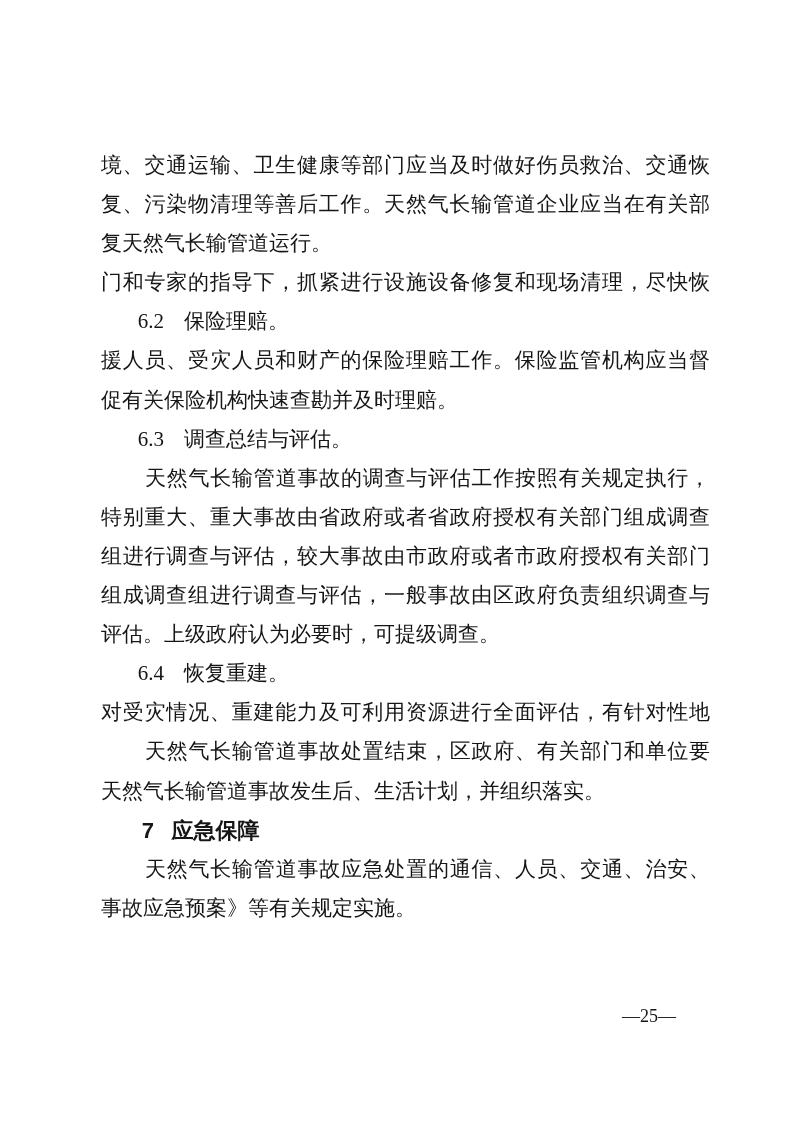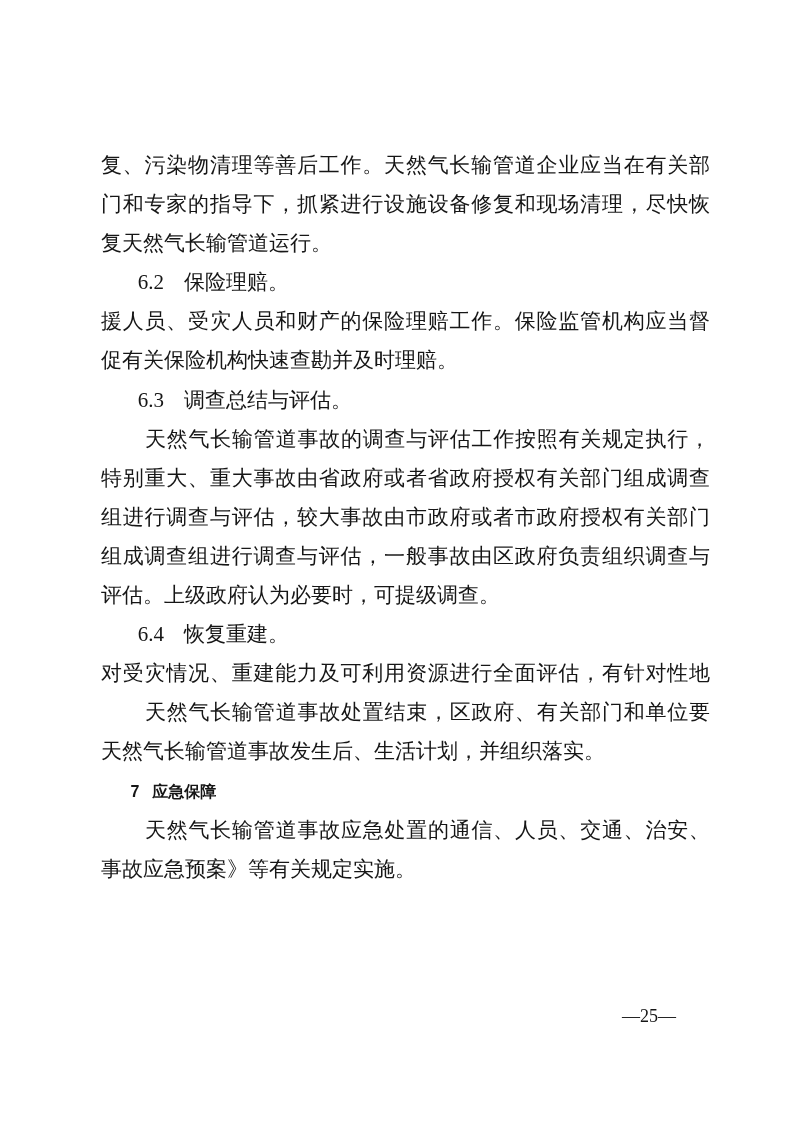--- a/index.html
+++ b/index.html
@@ -43,42 +43,43 @@
     padding-left: 1.75em;
   }
   .h2 .htitle {
     margin-left: 0.95em;
   }
   
   .h1 {
     padding-left: 1.85em;
     font-family: "Liberation Sans", "DejaVu Sans", sans-serif;
     font-weight: 700;
-    font-size: 16px;
+    font-size: 22px;
   }
   .h1 .htitle {
     margin-left: 0.8em;
   }
   .page-num {
     position: absolute;
     left: 622px;
     top: 1001px;
     font-size: 18px;
     line-height: 30px;
     color: #161616;
   }
 </style>
 </head>
 <body>
 
 <div class="page">
   <main class="content">
+      <div class="tline just">境、交通运输、卫生健康等部门应当及时做好伤员救治、交通恢</div>
       <div class="tline just">复、污染物清理等善后工作。天然气长输管道企业应当在有关部</div>
+      <div class="tline">复天然气长输管道运行。</div>
       <div class="tline just">门和专家的指导下，抓紧进行设施设备修复和现场清理，尽快恢</div>
-      <div class="tline">复天然气长输管道运行。</div>
       <div class="tline h2"><span class="hnum">6.2</span><span class="htitle">保险理赔。</span></div>
       <div class="tline just">援人员、受灾人员和财产的保险理赔工作。保险监管机构应当督</div>
       <div class="tline">促有关保险机构快速查勘并及时理赔。</div>
       <div class="tline h2"><span class="hnum">6.3</span><span class="htitle">调查总结与评估。</span></div>
       <div class="tline just ind">天然气长输管道事故的调查与评估工作按照有关规定执行，</div>
       <div class="tline just">特别重大、重大事故由省政府或者省政府授权有关部门组成调查</div>
       <div class="tline just">组进行调查与评估，较大事故由市政府或者市政府授权有关部门</div>
       <div class="tline just">组成调查组进行调查与评估，一般事故由区政府负责组织调查与</div>
       <div class="tline">评估。上级政府认为必要时，可提级调查。</div>
       <div class="tline h2"><span class="hnum">6.4</span><span class="htitle">恢复重建。</span></div>

